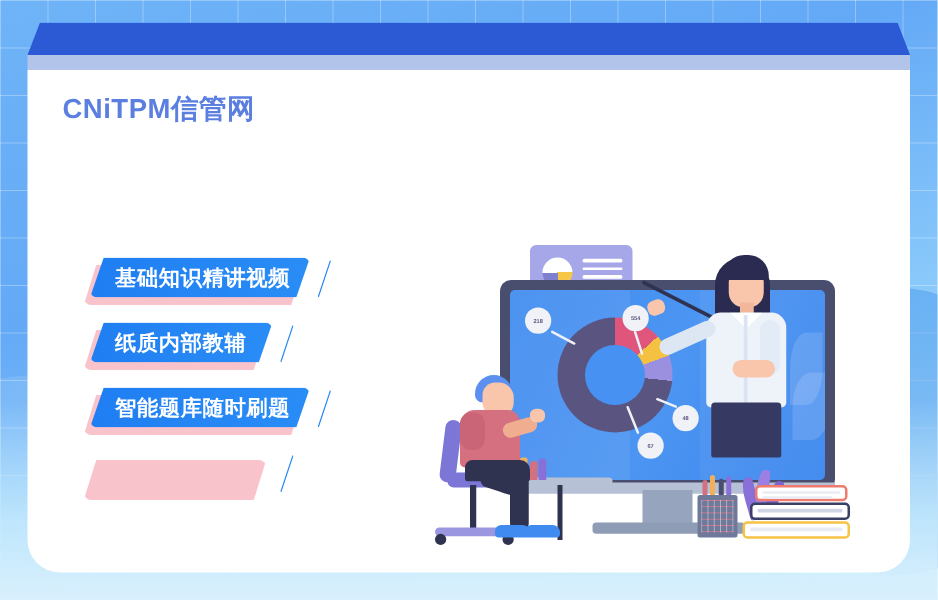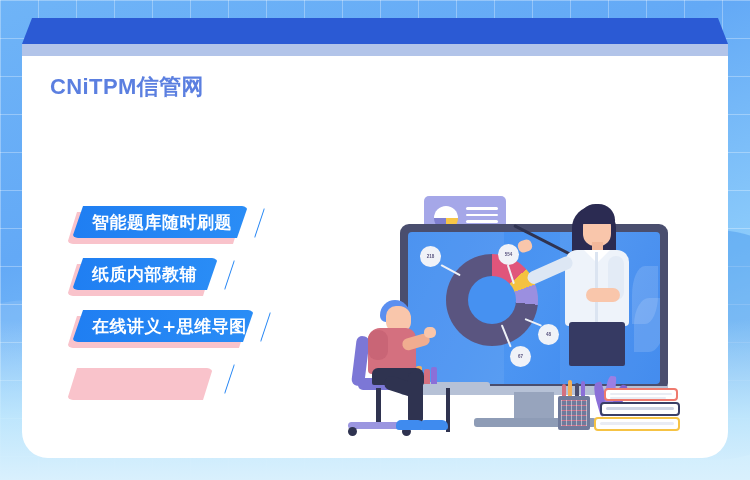--- a/index.html
+++ b/index.html
@@ -248,37 +248,37 @@
 
     <div id="logo-block">
       <div class="logo-main">CNiTPM信管网</div>
     </div>
 
 
     <div id="features">
         <div class="pill-row">
           <div class="pill-shadow" style="width: 176px;"></div>
           <div class="pill" style="width: 176px;">
-            <span class="pill-label">智能题库随时刷题</span>
+            <span class="pill-label">基础知识精讲视频</span>
           </div>
           <div class="pill-slash" style="left: 182px;"></div>
         </div>
         <div class="pill-row">
           <div class="pill-shadow" style="width: 146px;"></div>
           <div class="pill" style="width: 146px;">
             <span class="pill-label">纸质内部教辅</span>
           </div>
           <div class="pill-slash" style="left: 152px;"></div>
         </div>
         <div class="pill-row">
-          <div class="pill-shadow" style="width: 182px;"></div>
-          <div class="pill" style="width: 182px;">
-            <span class="pill-label">在线讲义+思维导图</span>
+          <div class="pill-shadow" style="width: 176px;"></div>
+          <div class="pill" style="width: 176px;">
+            <span class="pill-label">智能题库随时刷题</span>
           </div>
-          <div class="pill-slash" style="left: 188px;"></div>
+          <div class="pill-slash" style="left: 182px;"></div>
         </div>
         <div class="pill-row">
           <div class="pill-shadow" style="width: 146px;"></div>
           <div class="pill-slash" style="left: 152px;"></div>
         </div>
       </div>
 
     <div id="illustration">
 
       <div class="ill fcard">

